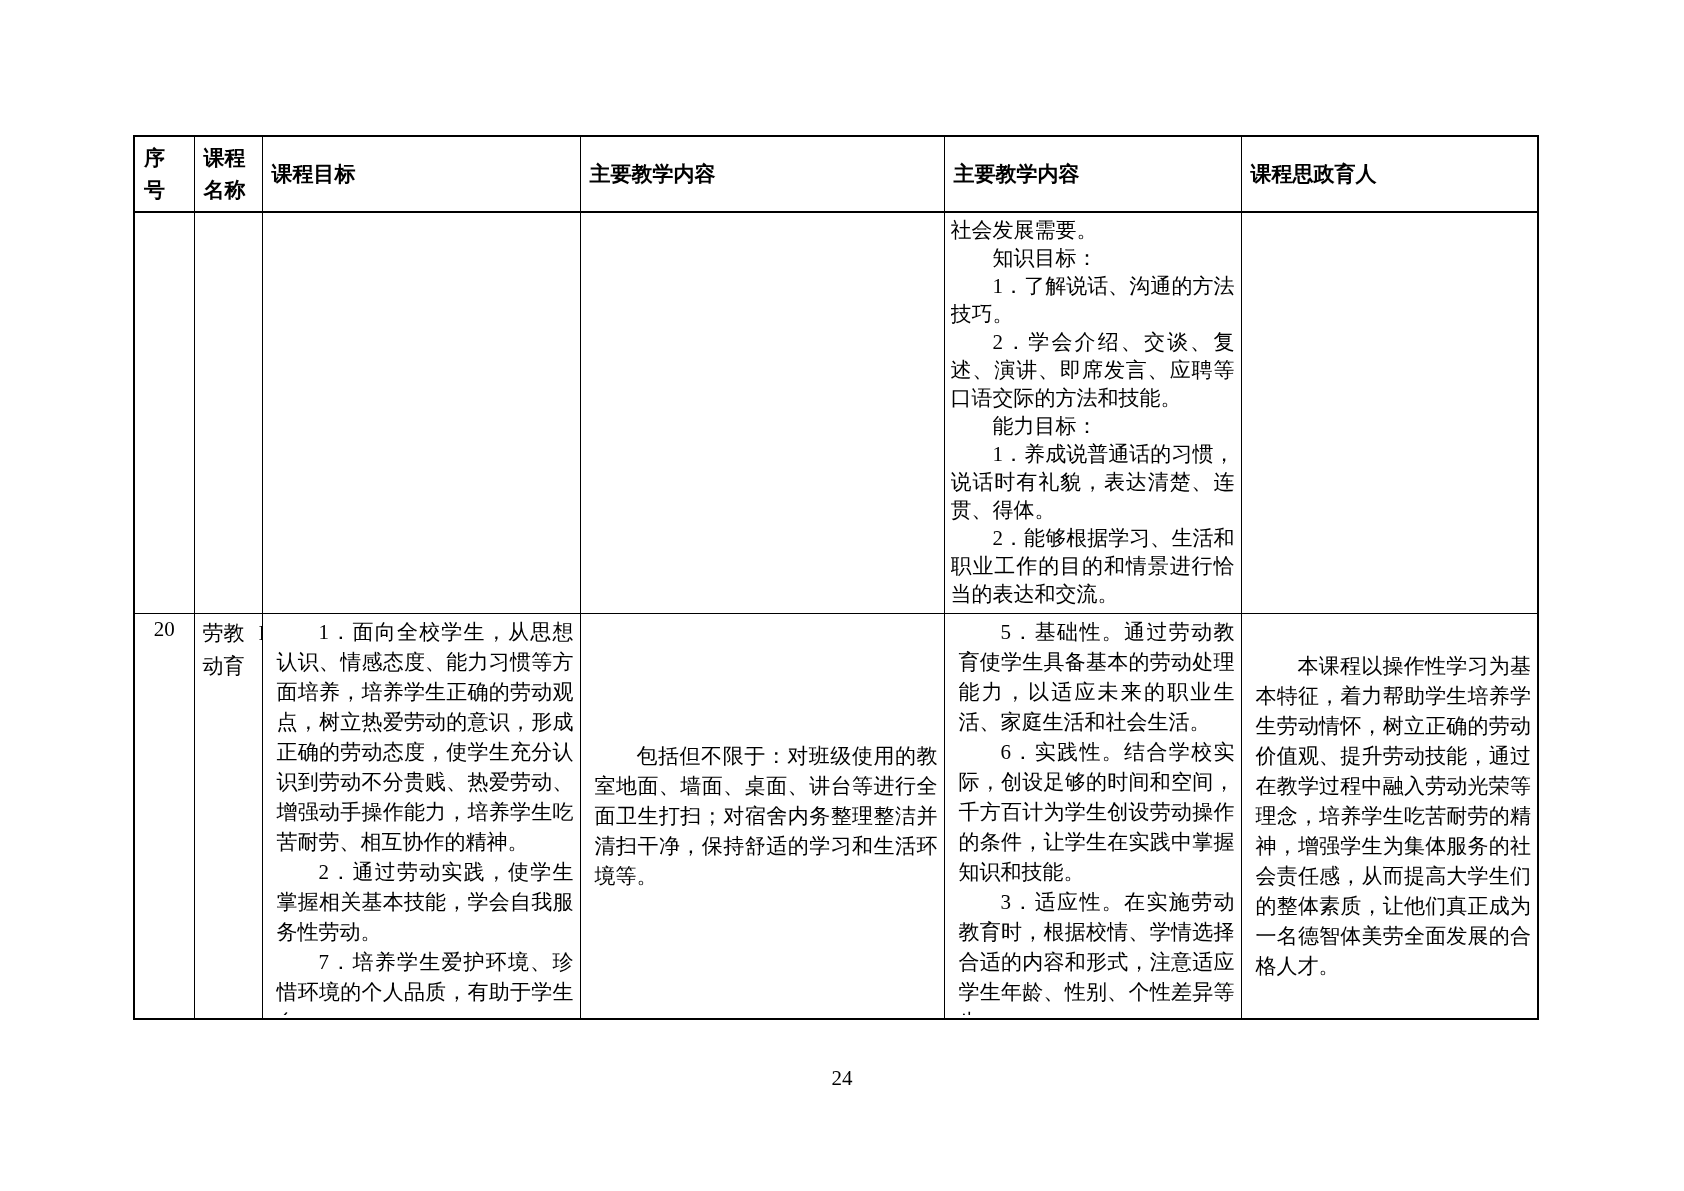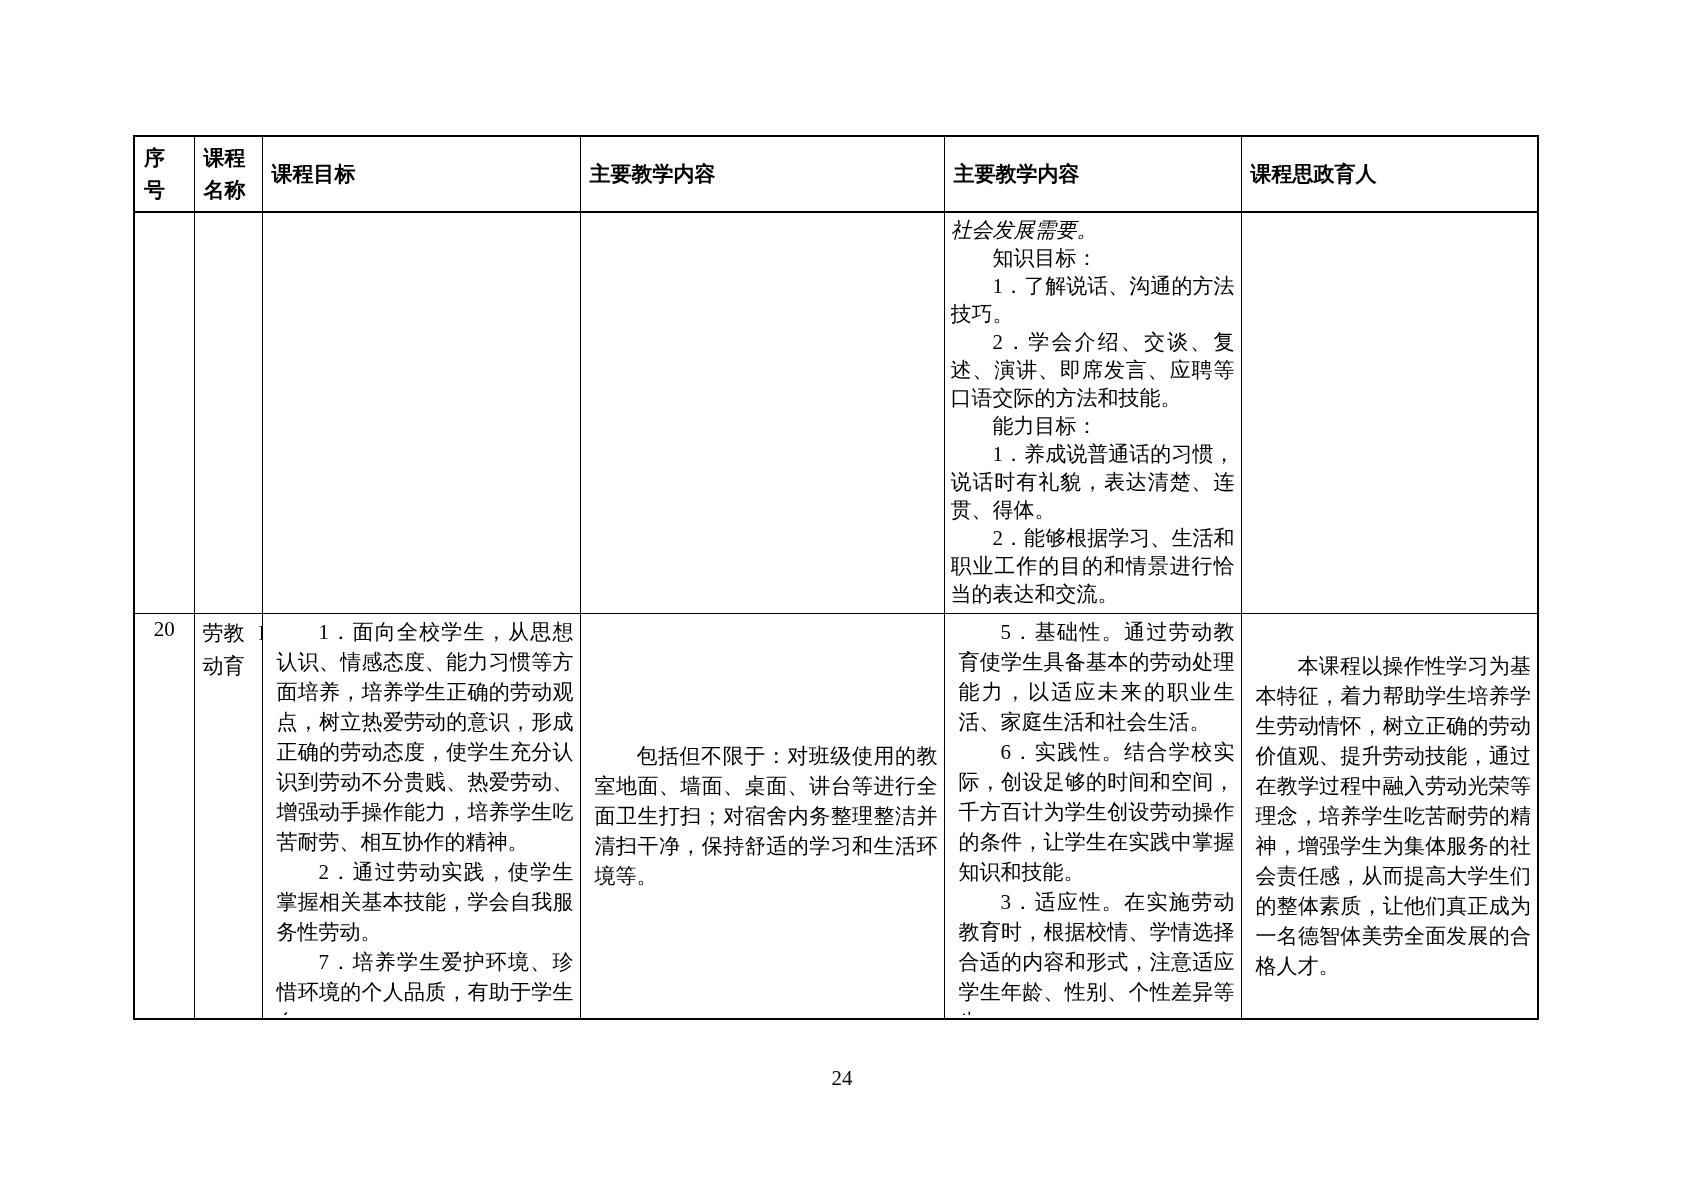--- a/index.html
+++ b/index.html
@@ -52,21 +52,21 @@
     flex-direction: column;
     justify-content: center;
   }
   .h1 p { line-height: 28px; }
   .h2 p { line-height: 30px; margin-left: 8px; }
   p {
     margin: 0;
     text-align: justify;
   }
   p.indent { text-indent: 2em; }
-  p.no-indent { text-indent: 0; font-style: italic; }
+  p.no-indent { text-indent: 0; }
   .seq-cell {
     height: 398px;
     display: flex;
     align-items: flex-start;
     justify-content: center;
   }
   .course-cell {
     height: 398px;
     display: flex;
     flex-direction: row;

